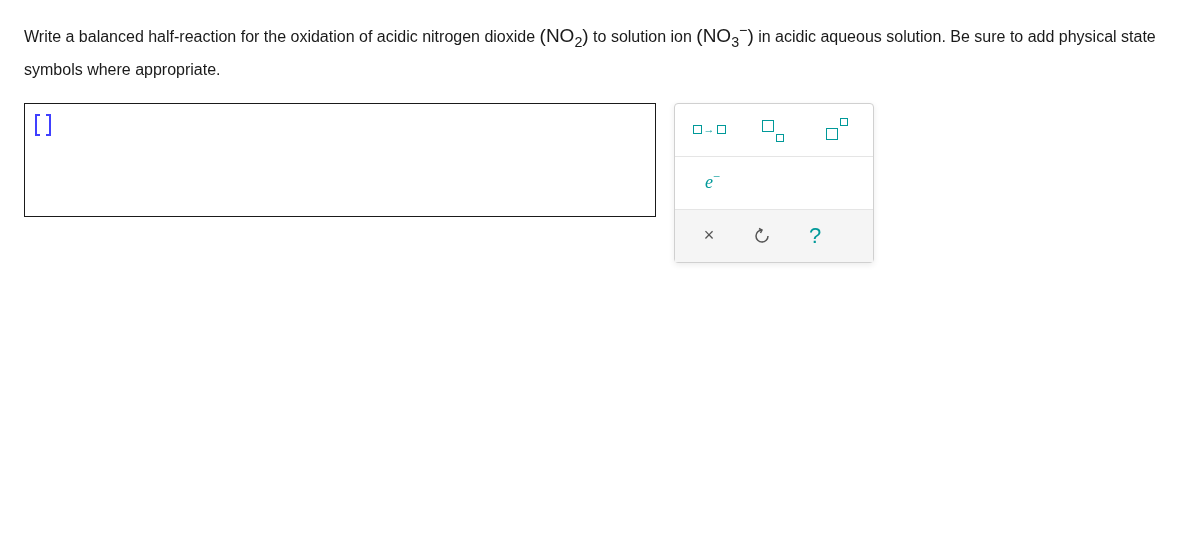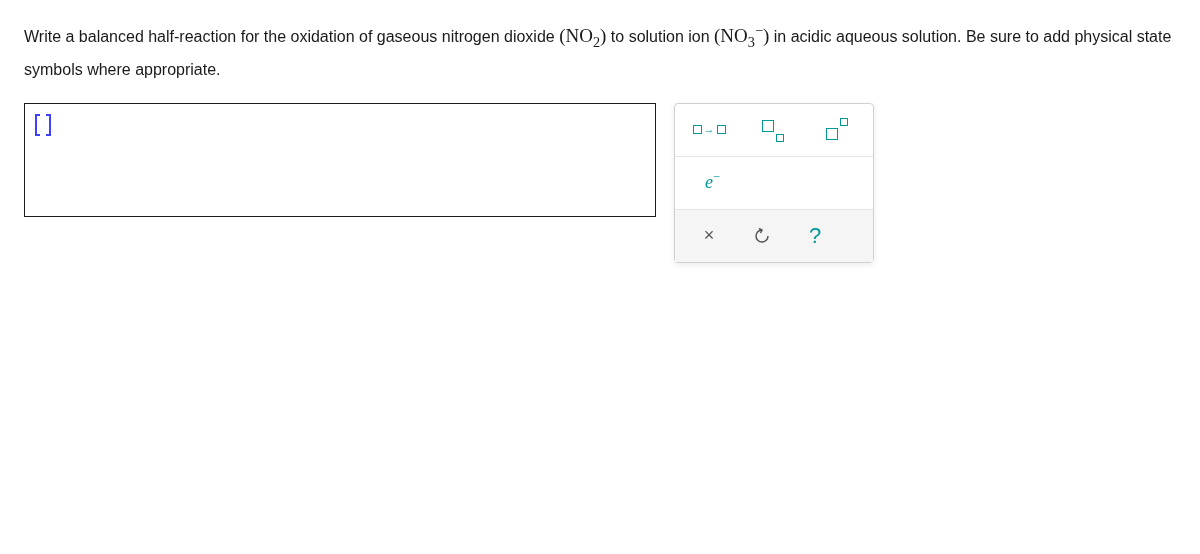--- a/index.html
+++ b/index.html
@@ -13,21 +13,21 @@
       color: #1a1a1a;
       padding: 18px 24px;
       width: 1200px;
       height: 554px;
     }
     .question {
       line-height: 1.8;
       margin-bottom: 18px;
     }
     .formula {
-      font-family: Liberation Serif, serif;
+      font-family: Liberation Sans, sans-serif;
       font-size: 19px;
     }
     .formula sub {
       font-size: 0.75em;
       vertical-align: sub;
     }
     .formula sup {
       font-size: 0.75em;
       vertical-align: super;
     }
@@ -191,21 +191,21 @@
     .help-icon {
       font-size: 22px;
       color: #009999;
       font-weight: normal;
     }
   </style>
 </head>
 <body>
 
 <div class="question">
-  <span>Write a balanced half-reaction for the oxidation of gaseous nitrogen dioxide </span>
+  <span>Write a balanced half-reaction for the oxidation of acidic nitrogen dioxide </span>
   <span class="formula">(<span>NO</span><sub>2</sub>)</span>
   <span> to solution ion </span>
   <span class="formula">(<span>NO</span><sub>3</sub><sup>−</sup>)</span>
   <span> in acidic aqueous solution. Be sure to add physical state symbols where appropriate.</span>
 </div>
 
 <div class="content-row">
   <div class="answer-box">
     <span class="cursor-indicator">
       <span class="bracket-left"></span>

